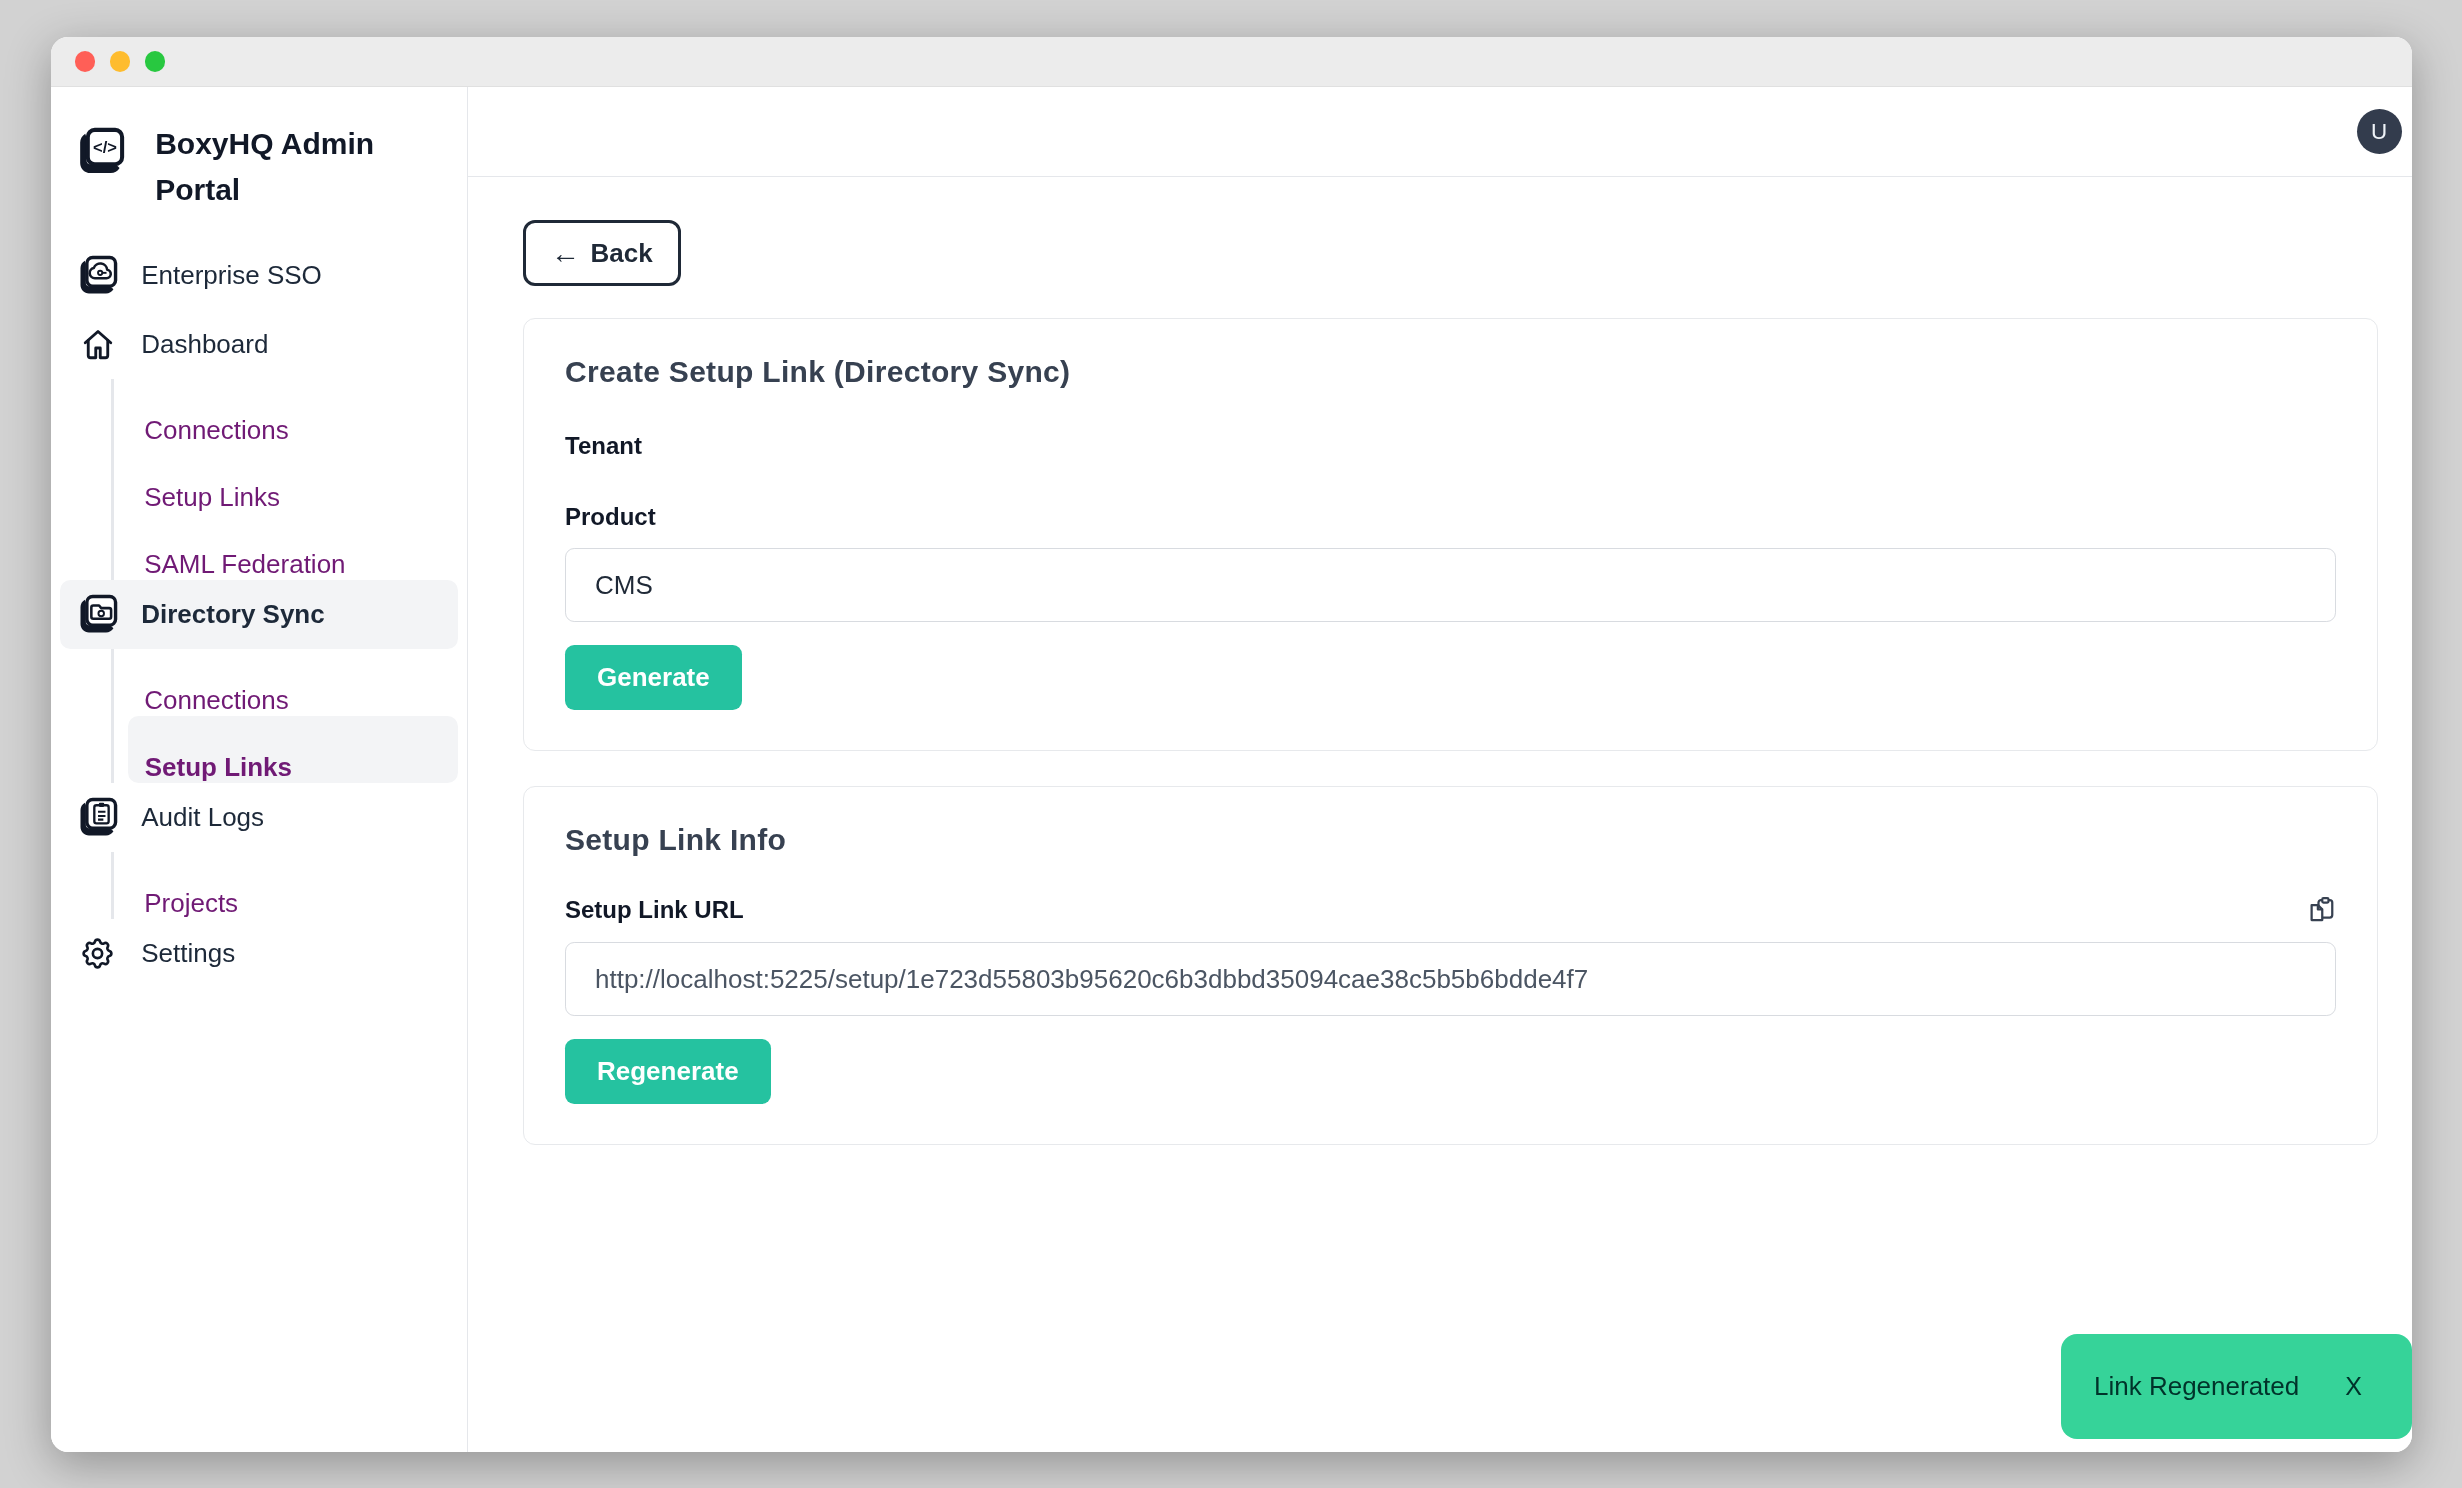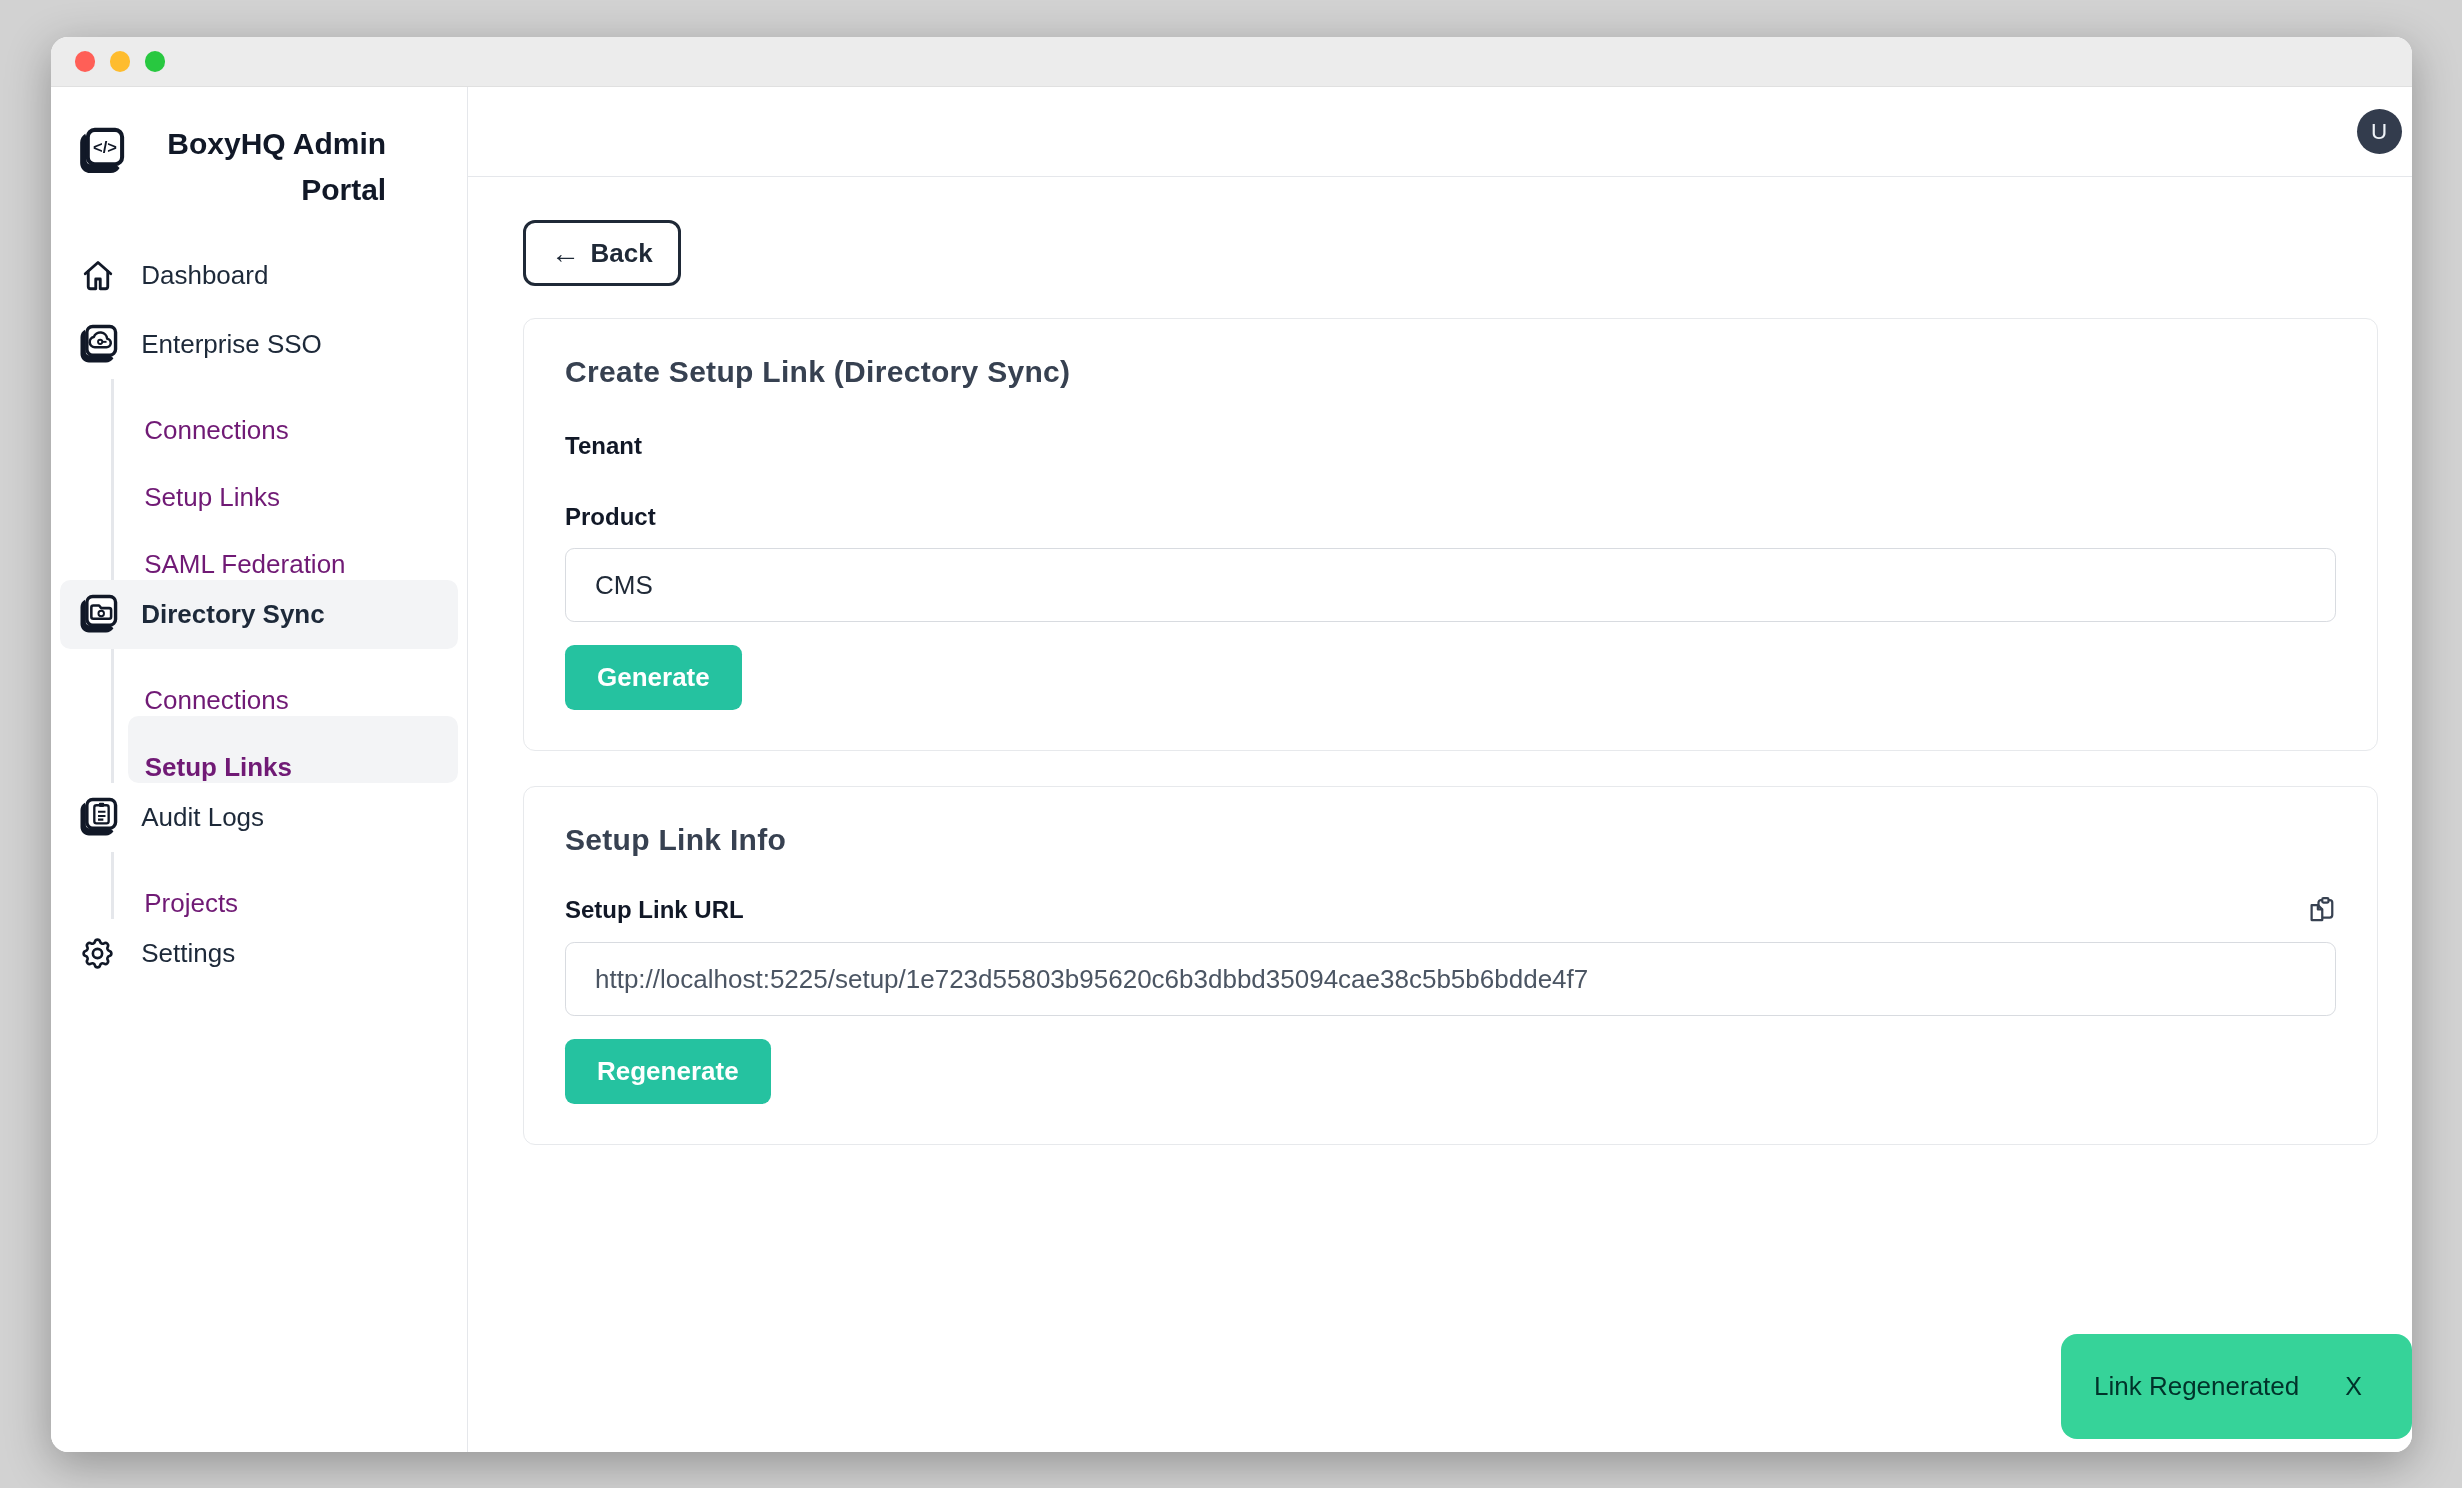--- a/index.html
+++ b/index.html
@@ -28,21 +28,21 @@
 
   .app { flex: 1; display: flex; min-height: 0; }
 
   
   .sidebar {
     width: 417px; flex: 0 0 417px; border-right: 1.3px solid #e5e7eb;
     padding: 29px 9.2px 0 9.2px; background: #fff;
   }
   .brand { display: flex; gap: 24px; padding: 5.3px 0 0 10px; align-items: flex-start; cursor: pointer; }
   .brand-icon svg { width: 61px; height: 61px; display: block; }
-  .brand-name { font-size: 30px; font-weight: 700; color: #111827; line-height: 46px; width: 231px; text-align: right; }
+  .brand-name { font-size: 30px; font-weight: 700; color: #111827; line-height: 46px; width: 231px; }
   .nav { margin-top: 28px; display: flex; flex-direction: column; }
   .nav-item {
     display: flex; align-items: center; gap: 16px; height: 69px;
     padding: 0 10.5px 0 10px; border-radius: 10.5px; font-size: 26px; color: #1d2939;
     cursor: pointer; text-decoration: none;
   }
   .nav-item .nav-ic { width: 55px; display: flex; justify-content: center; align-items: center; flex: 0 0 55px; }
   .nav-item.active { background: #f3f4f6; font-weight: 700; }
   .sub-list { margin-left: 51px; border-left: 3.3px solid #e5e7eb; display: flex; flex-direction: column; }
   .sub-item {
@@ -122,39 +122,39 @@
             <rect x="14" y="7" width="27" height="27" rx="5.5" fill="#fff" stroke="#111827" stroke-width="3.2"></rect>
             <text x="27.5" y="25.5" text-anchor="middle" font-size="13" font-weight="700" fill="#111827" font-family="Liberation Sans, sans-serif">&lt;/&gt;</text>
           </svg>
         </span>
         <span class="brand-name">BoxyHQ Admin Portal</span>
       </div>
 
       <nav class="nav">
         <a class="nav-item">
           <span class="nav-ic">
-            <svg viewBox="0 0 24 24" width="36" height="36" fill="none" stroke="#111827" stroke-width="1.9" stroke-linecap="round" stroke-linejoin="round">
-              <path d="M3.5 10.5 L12 3 L20.5 10.5"></path>
-              <path d="M5.5 9 V19 a1.5 1.5 0 0 0 1.5 1.5 h3.5 V14 h3 v6.5 H17 A1.5 1.5 0 0 0 18.5 19 V9"></path>
-            </svg>
-          </span>
-          <span>Dashboard</span>
-        </a>
-
-        <a class="nav-item">
-          <span class="nav-ic">
             <svg viewBox="0 0 48 48" width="51" height="51">
               <path fill="#111827" d="M12 10 C9.5 11.5 8 14 8 17 V33 C8 37.4 11.6 41 16 41 H32 C35 41 37.5 39.5 39 37 L36 34 H16 C14.3 34 13 32.7 13 31 V13 Z"></path>
               <rect x="14" y="7" width="27" height="27" rx="5.5" fill="#fff" stroke="#111827" stroke-width="3.2"></rect>
               <path d="M21.5 26.5 h11 a4 4 0 0 0 .6 -7.95 A6.5 6.5 0 0 0 20.5 17 a4.8 4.8 0 0 0 1 9.5 z" fill="none" stroke="#111827" stroke-width="2.4" stroke-linejoin="round"></path>
               <circle cx="26.5" cy="21.5" r="2" fill="none" stroke="#111827" stroke-width="1.8"></circle>
               <path d="M28.5 21.5 h4" stroke="#111827" stroke-width="1.8"></path>
             </svg>
           </span>
           <span>Enterprise SSO</span>
+        </a>
+
+        <a class="nav-item">
+          <span class="nav-ic">
+            <svg viewBox="0 0 24 24" width="36" height="36" fill="none" stroke="#111827" stroke-width="1.9" stroke-linecap="round" stroke-linejoin="round">
+              <path d="M3.5 10.5 L12 3 L20.5 10.5"></path>
+              <path d="M5.5 9 V19 a1.5 1.5 0 0 0 1.5 1.5 h3.5 V14 h3 v6.5 H17 A1.5 1.5 0 0 0 18.5 19 V9"></path>
+            </svg>
+          </span>
+          <span>Dashboard</span>
         </a>
         <div class="sub-list">
           <a class="sub-item">
             <span>Connections</span>
           </a>
           <a class="sub-item">
             <span>Setup Links</span>
           </a>
           <a class="sub-item">
             <span>SAML Federation</span>

